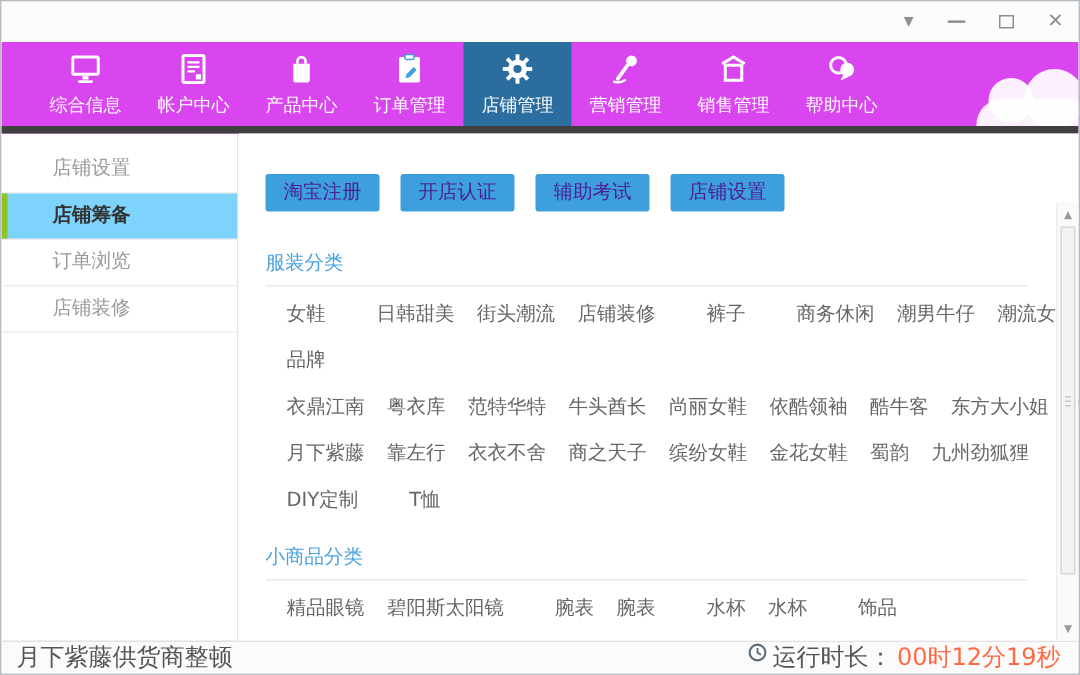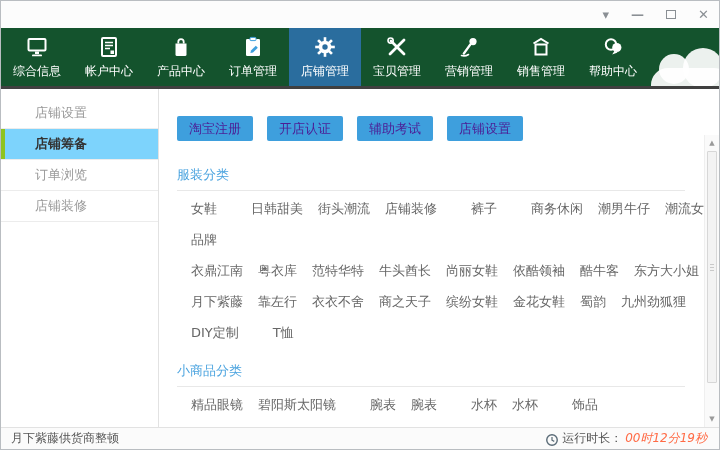--- a/index.html
+++ b/index.html
@@ -7,21 +7,21 @@
   .window { position:absolute; top:0; left:0; width:720px; height:450px; border:1px solid #b9bdc1; background:#fff; display:flex; flex-direction:column; overflow:hidden; }
 
   
   .titlebar { height:27px; background:#fcfcfc; display:flex; justify-content:flex-end; align-items:center; padding-right:10px; flex:none; }
   .winbtns { display:flex; align-items:center; gap:22px; }
   .wb { color:#8a8f94; font-size:13px; line-height:1; cursor:pointer; }
   .wb.min { font-weight:bold; letter-spacing:0; }
   .wb.box { width:10px; height:9px; border:1.5px solid #8a8f94; display:inline-block; }
 
   
-  .nav { height:61px; background:#14532d; border-bottom:3px solid #404040; display:flex; padding-left:0; position:relative; overflow:hidden; flex:none; }
+  .nav { height:61px; background:#d946ef; border-bottom:5px solid #404040; display:flex; padding-left:20px; position:relative; overflow:hidden; flex:none; }
   .nav-item { width:72px; height:100%; display:flex; flex-direction:column; align-items:center; justify-content:center; gap:3px; color:#fff; font-size:12px; cursor:pointer; flex:none; }
   .nav-item.active { background:#2a6d9e;text-align:right; }
   .nav-item .nicon { width:26px; height:26px; display:flex; align-items:center; justify-content:center; }
   .nav-item .nicon svg { width:24px; height:24px; }
   .cloud { position:absolute; right:-12px; bottom:-16px; width:80px; height:34px; background:rgba(255,255,255,.92); border-radius:20px; }
   .cloud:before { content:""; position:absolute; left:8px; top:-14px; width:30px; height:30px; background:rgba(255,255,255,.92); border-radius:50%; }
   .cloud:after { content:""; position:absolute; left:32px; top:-20px; width:40px; height:40px; background:rgba(255,255,255,.92); border-radius:50%; }
 
   
   .body-row { flex:1; display:flex; min-height:0; }
@@ -42,23 +42,23 @@
   .cat-link { color:#666; font-size:13px; white-space:nowrap; cursor:pointer; }
 
   
   .vscroll { position:absolute; top:46px; right:0; bottom:0; width:15px; background:#fafafa; border-left:1px solid #efefef; }
   .arr { position:absolute; left:0; width:100%; text-align:center; font-size:7px; color:#9a9a9a; line-height:12px; }
   .arr.up { top:2px; } .arr.down { bottom:2px; }
   .thumb { position:absolute; top:16px; left:2px; width:10px; height:232px; background:#f3f3f3; border:1px solid #d7d7d7; border-radius:1px; }
   .thumb:after { content:""; position:absolute; top:50%; left:2px; right:2px; height:1px; background:#c9c9c9; box-shadow:0 -3px 0 #c9c9c9, 0 3px 0 #c9c9c9; }
 
   
-  .statusbar { height:22px; flex:none; background:#fbfbfb; border-top:1px solid #e2e2e2; display:flex; justify-content:space-between; align-items:center; padding:0 12px 0 10px; font-size:12px; color:#555; }
-  .runtime { display:flex; align-items:flex-end; gap:3px; }
-  .rt-val { color:#ff6a45;font-style:italic; }
+  .statusbar { height:22px; flex:none; background:#fbfbfb; border-top:1px solid #e2e2e2; display:flex; justify-content:space-between; align-items:center; padding:0 12px 0 10px; font-size:16px; color:#555; }
+  .runtime { display:flex; align-items:flex-start; gap:3px; }
+  .rt-val { color:#ff6a45; }
   .clock svg { width:14px; height:14px; display:block; }
 </style>
 </head>
 <body>
 
 <div class="window">
 
   <div class="titlebar">
     <div class="winbtns">
       <span class="wb">▾</span>
@@ -124,30 +124,20 @@
               <rect x="10.7" y="17.6" width="2.6" height="4.2" transform="rotate(135 12 12)"></rect>
             </g>
             <circle cx="12" cy="12" r="2.7" fill="#2a6d9e"></circle>
           </svg>
         </span>
         <span>店铺管理</span>
       </div>
       <div class="nav-item">
         <span class="nicon">
           <svg viewBox="0 0 24 24">
-            <path d="M6 6 L19 19" stroke="#fff" stroke-width="2.8" stroke-linecap="round"></path>
-            <path d="M19 5 L5 19" stroke="#fff" stroke-width="2.8" stroke-linecap="round"></path>
-            <circle cx="5.6" cy="5.6" r="2.6" fill="none" stroke="#fff" stroke-width="1.6"></circle>
-          </svg>
-        </span>
-        <span>宝贝管理</span>
-      </div>
-      <div class="nav-item">
-        <span class="nicon">
-          <svg viewBox="0 0 24 24">
             <circle cx="16" cy="6.6" r="3.6" fill="#fff"></circle>
             <path d="M13.4 9.4 L6.8 18.6" stroke="#fff" stroke-width="2.4" stroke-linecap="round"></path>
             <path d="M4.5 20.5 q3.5 1.2 7 -1" fill="none" stroke="#fff" stroke-width="1.6" stroke-linecap="round"></path>
           </svg>
         </span>
         <span>营销管理</span>
       </div>
       <div class="nav-item">
         <span class="nicon">
           <svg viewBox="0 0 24 24">

